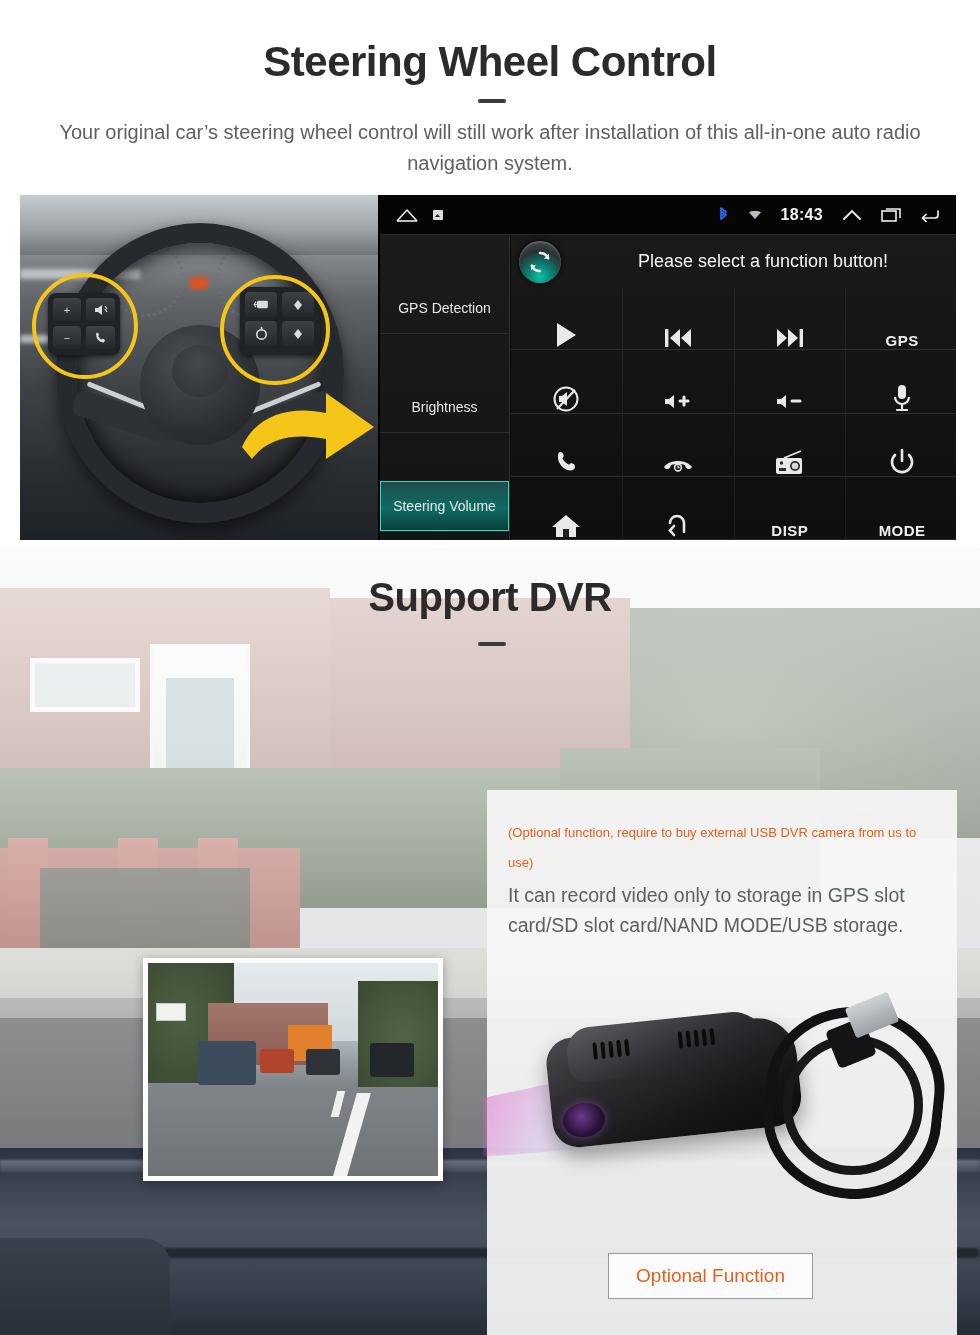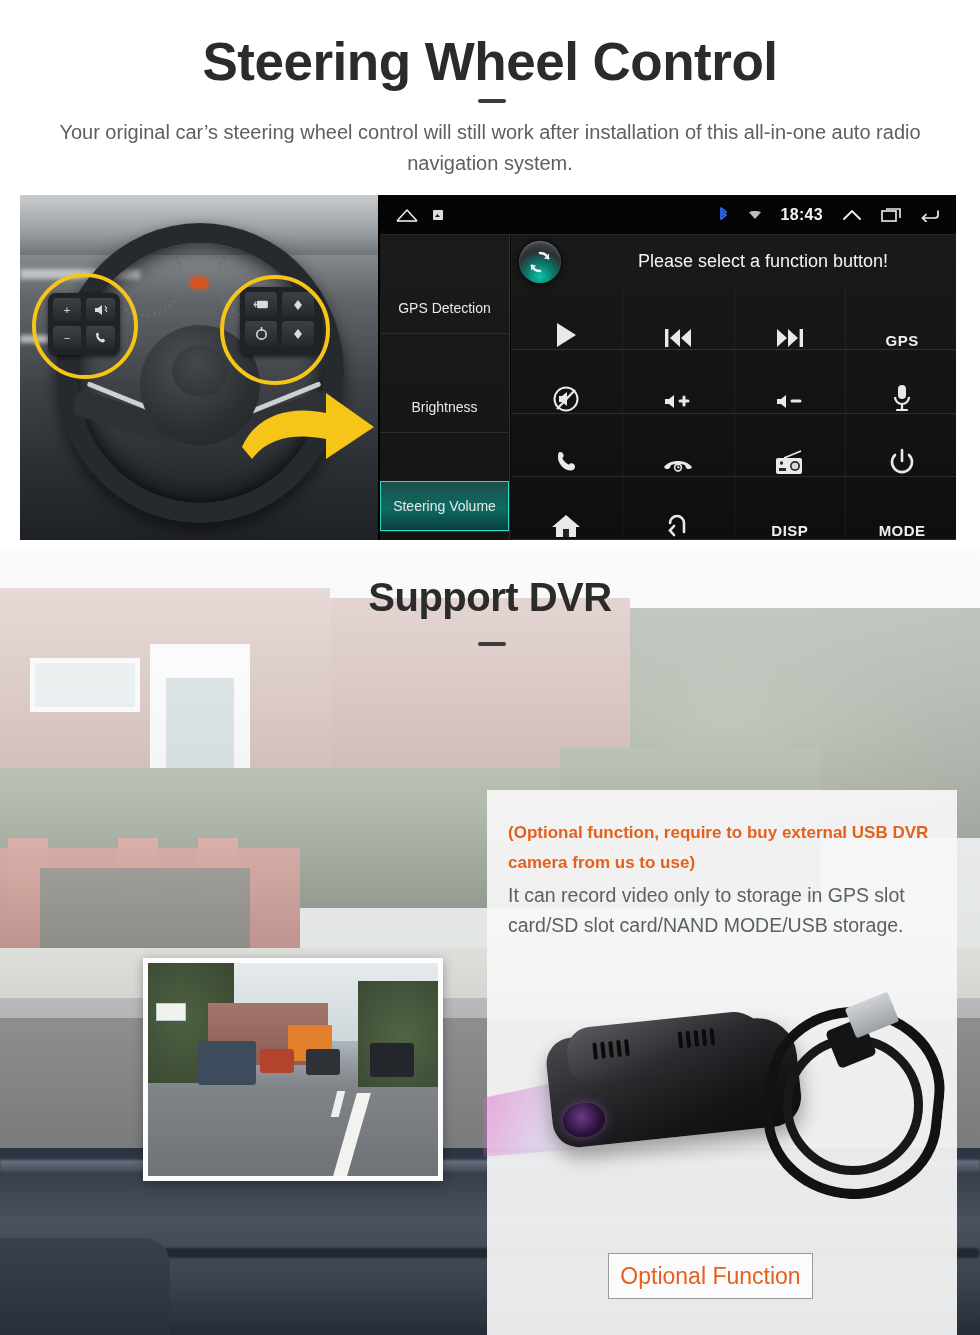--- a/index.html
+++ b/index.html
@@ -8,21 +8,21 @@
 
   .page { position:relative; width:980px; height:1335px; background:#fff; }
 
   
   #section-swc { position:absolute; left:0; top:0; width:980px; height:548px; background:#fff; }
 
   .sec-title {
     text-align:center; font-weight:bold; color:#2b2b2b;
     letter-spacing:-0.5px;
   }
-  #swc-title { position:absolute; left:0; top:36px; width:980px; font-size:53px; line-height:52px; }
+  #swc-title { position:absolute; left:0; top:36px; width:980px; font-size:42px; line-height:52px; }
   #swc-rule { position:absolute; left:478px; top:99px; width:28px; height:4px; background:#3a3a3a; border-radius:2px; }
   #swc-sub {
     position:absolute; left:40px; top:117px; width:900px; text-align:center;
     font-size:20px; line-height:31px; color:#5d6063; font-weight:400;
   }
 
   
   #swc-band { position:absolute; left:20px; top:195px; width:936px; height:345px; overflow:hidden; }
 
   
@@ -164,22 +164,22 @@
   .dc-car { position:absolute; border-radius:3px; }
   #dc-suv { left:50px; top:78px; width:58px; height:44px; background:#3d4c5c; }
   #dc-red { left:112px; top:86px; width:34px; height:24px; background:#b4432b; }
   #dc-silver { left:158px; top:86px; width:34px; height:26px; background:#2f3338; }
   #dc-black { left:222px; top:80px; width:44px; height:34px; background:#23262a; }
   #dc-sign { position:absolute; left:8px; top:40px; width:30px; height:18px; background:#f0f2f0; border:1px solid #bcc; }
 
   
   #dvr-card { position:absolute; left:487px; top:242px; width:470px; height:545px;
     background:rgba(246,246,246,.93); }
-  #dvr-note { position:absolute; left:21px; top:28px; width:436px; font-size:17px; line-height:30px;
-    color:#e5601c; font-weight:700; }
+  #dvr-note { position:absolute; left:21px; top:28px; width:436px; font-size:13px; line-height:30px;
+    color:#e5601c; font-weight:400; }
   #dvr-desc { position:absolute; left:21px; top:90px; width:432px; font-size:19.5px; line-height:30px;
     color:#5d6063; font-weight:400; }
   
   #cam-wrap { position:absolute; left:10px; top:205px; width:450px; height:230px; }
   #cam-body { position:absolute; left:52px; top:32px; width:250px; height:110px;
     background:linear-gradient(160deg,#4a4a4e 0%,#2a2a2d 38%,#151517 72%,#0d0d0f 100%);
     border-radius:26px 40px 30px 26px; transform:rotate(-6deg);
     box-shadow:0 10px 20px rgba(0,0,0,.35); }
   #cam-top { position:absolute; left:70px; top:24px; width:200px; height:54px;
     background:linear-gradient(160deg,#5b5b60,#2c2c30 60%,#19191c);
@@ -194,21 +194,21 @@
   #cam-cable { position:absolute; left:268px; top:12px; width:178px; height:192px;
     border:10px solid #121214; border-radius:50%/42%; clip-path:inset(0 0 0 0); transform:rotate(6deg); }
   #cam-cable2 { position:absolute; left:286px; top:40px; width:140px; height:140px;
     border:9px solid #18181a; border-radius:50%; }
   #cam-usb { position:absolute; left:352px; top:4px; width:46px; height:32px;
     background:linear-gradient(180deg,#cfd2d5,#9ba0a5); border-radius:3px; transform:rotate(-22deg); }
   #cam-usbneck { position:absolute; left:334px; top:28px; width:40px; height:40px; background:#141417;
     border-radius:5px; transform:rotate(-22deg); }
 
   #optional-btn { position:absolute; left:121px; top:463px; width:205px; height:46px;
-    border:1px solid #9b9b9b; background:#fbfbfb; color:#e5601c; font-size:23px;
+    border:1px solid #9b9b9b; background:#fbfbfb; color:#e5601c; font-size:19px;
     display:flex; align-items:center; justify-content:center; cursor:pointer; }
 
   svg { display:block; }
 </style>
 </head>
 <body>
 
 <div class="page">
 
   <section id="section-swc">

